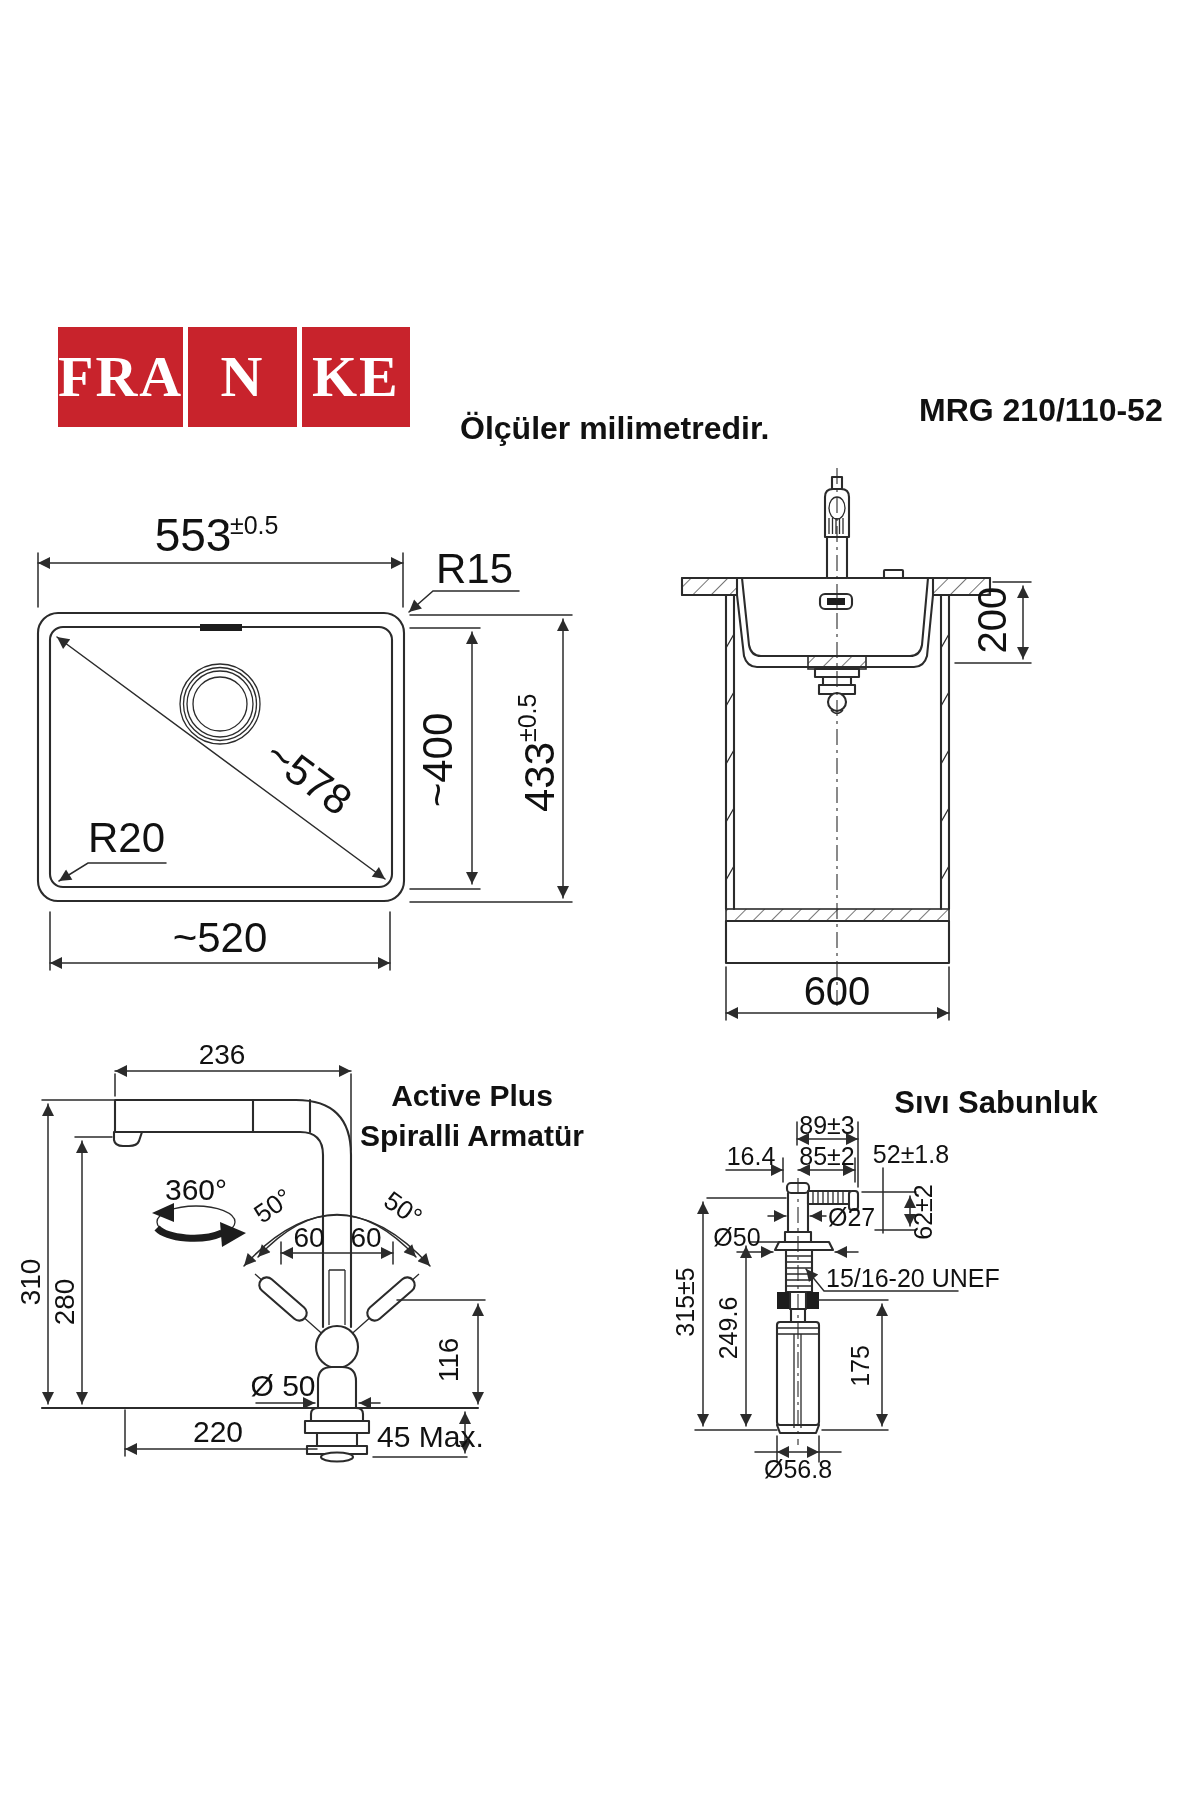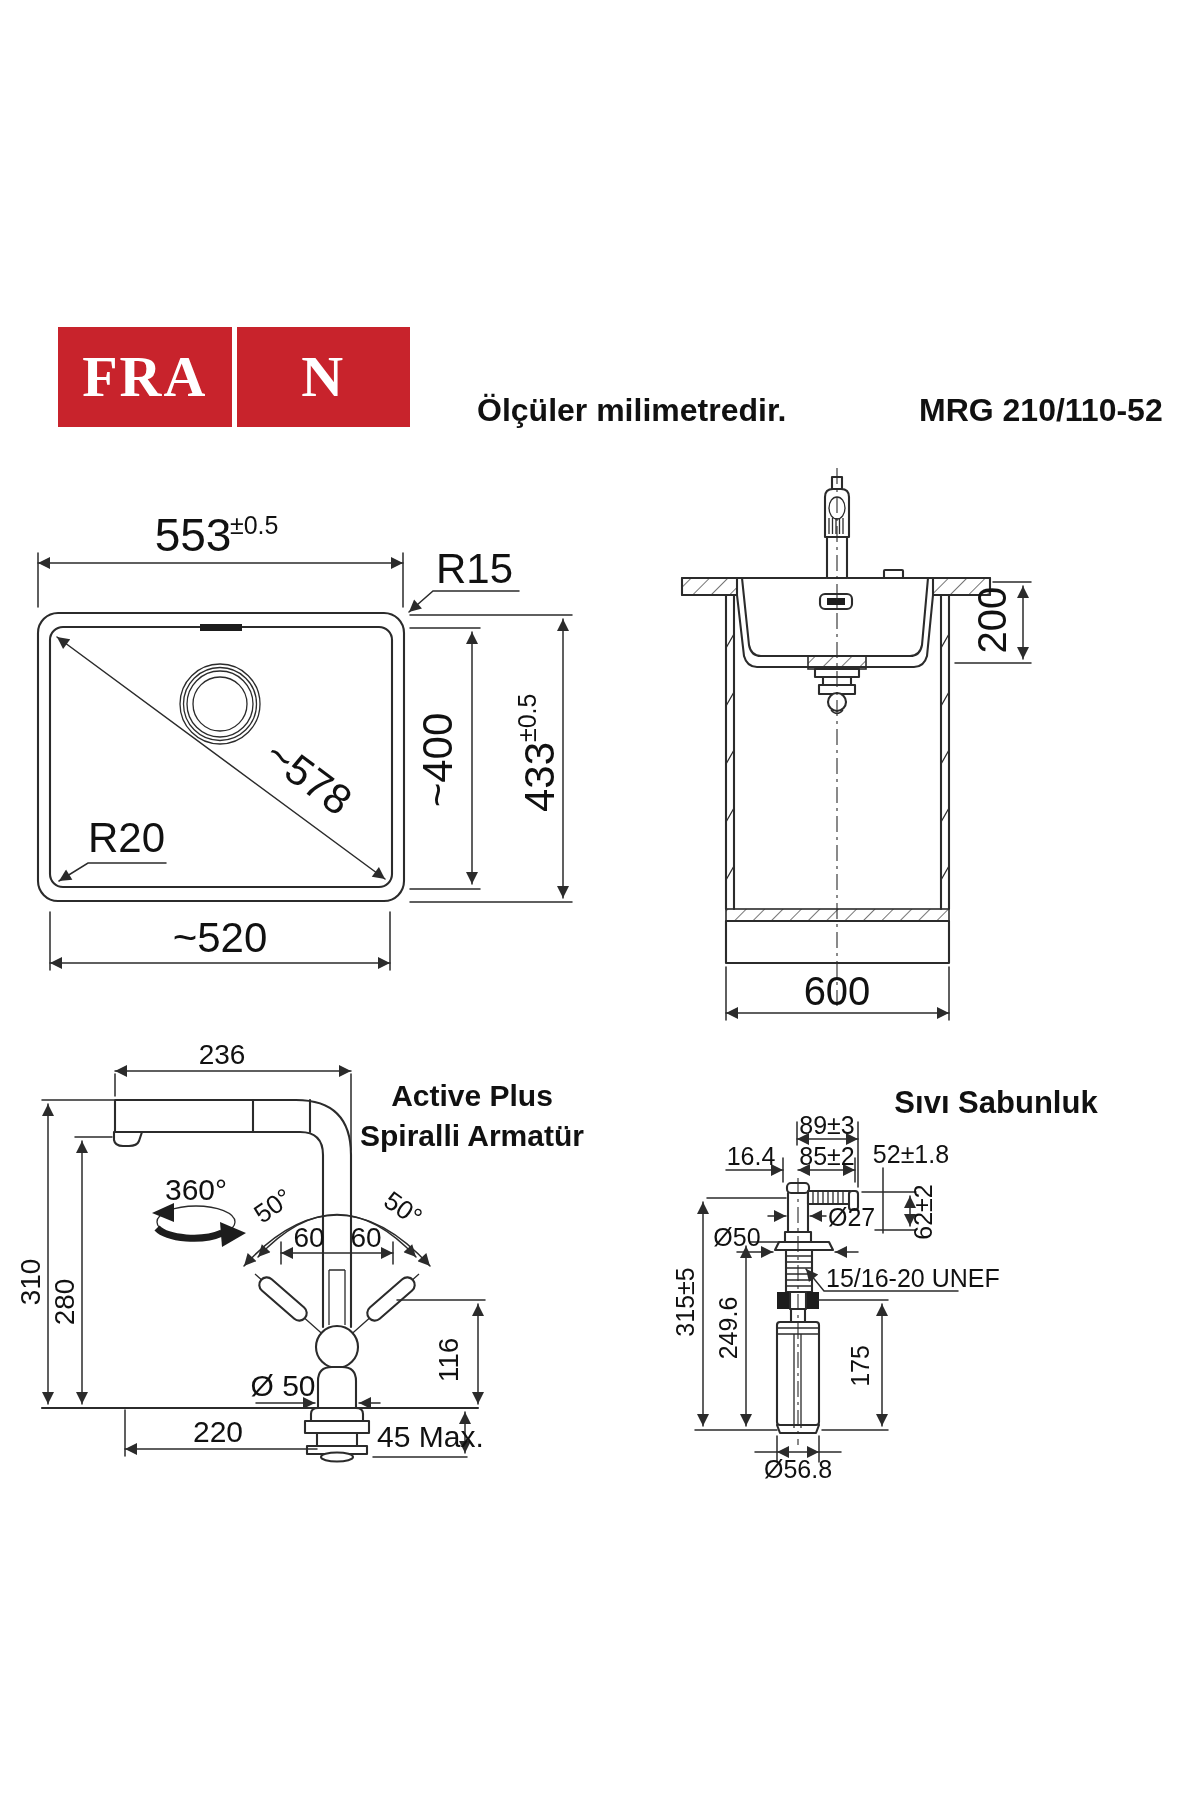--- a/index.html
+++ b/index.html
@@ -6,21 +6,21 @@
   html,body{margin:0;padding:0;background:#fff;}
   #page{position:relative;width:1200px;height:1800px;background:#fff;overflow:hidden;
         font-family:"Liberation Sans",sans-serif;}
   
   #logo{position:absolute;left:35px;top:327px;width:352px;height:100px;display:flex;gap:5px;margin-left:23px;}
   #logo .blk{background:var(--brand-red);flex:1;display:flex;align-items:center;justify-content:center;
              color:#fff;font-family:"Liberation Serif",serif;font-weight:900;font-size:58px;
              letter-spacing:2px;line-height:100px;}
   
   .hdr{position:absolute;font-weight:bold;font-size:32px;color:var(--text);white-space:nowrap;}
-  #note{left:460px;top:392px;margin-left:17px;}
+  #note{left:460px;top:410px;}
   #model{left:919px;top:392px;}
   
   svg{position:absolute;left:0;top:0;}
   .ol  {fill:none;stroke:var(--line);stroke-width:2.1;stroke-linejoin:round;stroke-linecap:round;}
   .fw  {fill:#ffffff;stroke:var(--line);stroke-width:2.1;stroke-linejoin:round;}
   .dim {fill:none;stroke:var(--line);stroke-width:1.5;stroke-linecap:round;}
   .thin{fill:none;stroke:var(--line);stroke-width:1.3;}
   .cl  {fill:none;stroke:var(--line);stroke-width:1.1;stroke-dasharray:16 5 3 5;}
   .hf  {fill:url(#hatchC);stroke:var(--line);stroke-width:1.6;}
   .bk  {fill:#1d1d1d;stroke:none;}
@@ -34,20 +34,23 @@
 <body>
 
 <div id="page">
 
   <div id="logo">
     <div class="blk">
         <span>FRA</span>
       </div>
     <div class="blk">
         <span>N</span>
+      </div>
+    <div class="blk">
+        <span>KE</span>
       </div>
   </div>
 
   <div id="note" class="hdr">Ölçüler milimetredir.</div>
   <div id="model" class="hdr">MRG 210/110-52</div>
 
   <svg width="1200" height="1800" viewBox="0 0 1200 1800">
     <defs>
       <marker id="ah" viewBox="0 0 10 10" refX="10" refY="5" markerWidth="12" markerHeight="8" orient="auto-start-reverse">
         <path d="M0 0 L10 5 L0 10 z" fill="#2b2b2b"></path>

